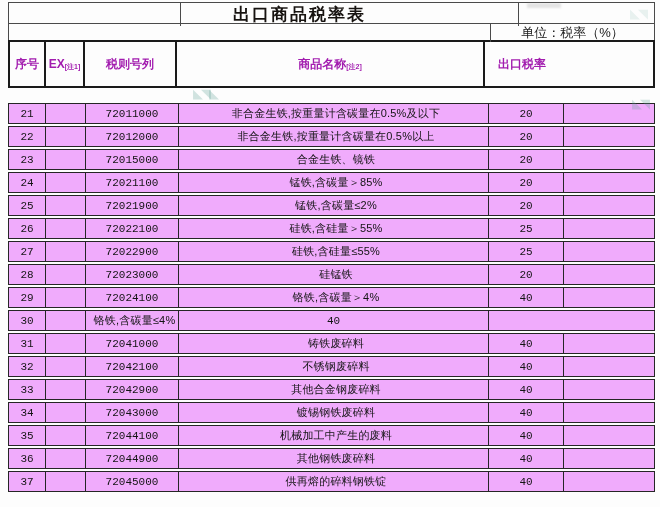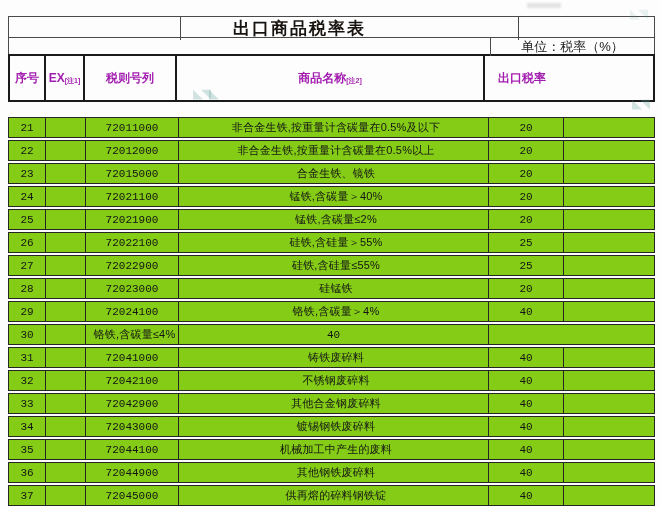--- a/index.html
+++ b/index.html
@@ -3,21 +3,21 @@
 <meta charset="utf-8">
 <style>
   html,body{margin:0;padding:0;}
   body{
     width:660px;height:507px;position:relative;overflow:hidden;
     background:#fdfdfd;color:#111;
     font-family:"Liberation Sans","DejaVu Sans",sans-serif;
     -webkit-font-smoothing:antialiased;
   }
   *{box-sizing:border-box;}
-  .page{position:absolute;left:8px;top:16px;width:647px;}
+  .page{position:absolute;left:8px;top:2px;width:647px;}
 
   
   .title-row{
     display:grid;grid-template-columns:172px 338px 1fr;
     height:22px;border:1px solid #4a4a4a;
   }
   .title-row>div{border-right:1px solid #4a4a4a;display:flex;align-items:center;justify-content:center;}
   .title-row>div:last-child{border-right:none;}
   .doc-title{
     font-size:17px;font-weight:bold;letter-spacing:2px;color:#171310;
@@ -44,21 +44,21 @@
   }
   .header-row>div:last-child{border-right:none;}
   .hsub{font-size:7px;font-weight:bold;vertical-align:-1px;letter-spacing:0;}
   .hline{white-space:nowrap;}
 
   
   .rows{margin-top:15px;}
   .data-row{
     display:grid;grid-template-columns:37px 40px 93px 310px 75px 1fr;
     height:21px;margin-bottom:2px;border:1px solid #262626;
-    font-size:11px;color:#141414;background:#84cc16;
+    font-size:11px;color:#141414;background:#f0abfc;
   }
   .data-row>div{
     border-right:1px solid #262626;
     display:flex;align-items:center;justify-content:center;
     overflow:hidden;white-space:nowrap;
   }
   .data-row>div:last-child{border-right:none;}
   .cell-num{font-family:"Liberation Mono","DejaVu Sans Mono",monospace;font-size:11px;letter-spacing:0;}
   .cell-name{justify-content:flex-start;padding-left:5px;letter-spacing:0.2px;}
 
@@ -130,21 +130,21 @@
     <div class="cell-num">72015000</div>
     <div class="cell-name">合金生铁、镜铁</div>
     <div class="cell-num">20</div>
     <div class="cell-num"></div>
   </div>
 
   <div class="data-row">
     <div class="cell-num">24</div>
     <div></div>
     <div class="cell-num">72021100</div>
-    <div class="cell-name">锰铁,含碳量＞40%</div>
+    <div class="cell-name">锰铁,含碳量＞85%</div>
     <div class="cell-num">20</div>
     <div class="cell-num"></div>
   </div>
 
   <div class="data-row">
     <div class="cell-num">25</div>
     <div></div>
     <div class="cell-num">72021900</div>
     <div class="cell-name">锰铁,含碳量≤2%</div>
     <div class="cell-num">20</div>

